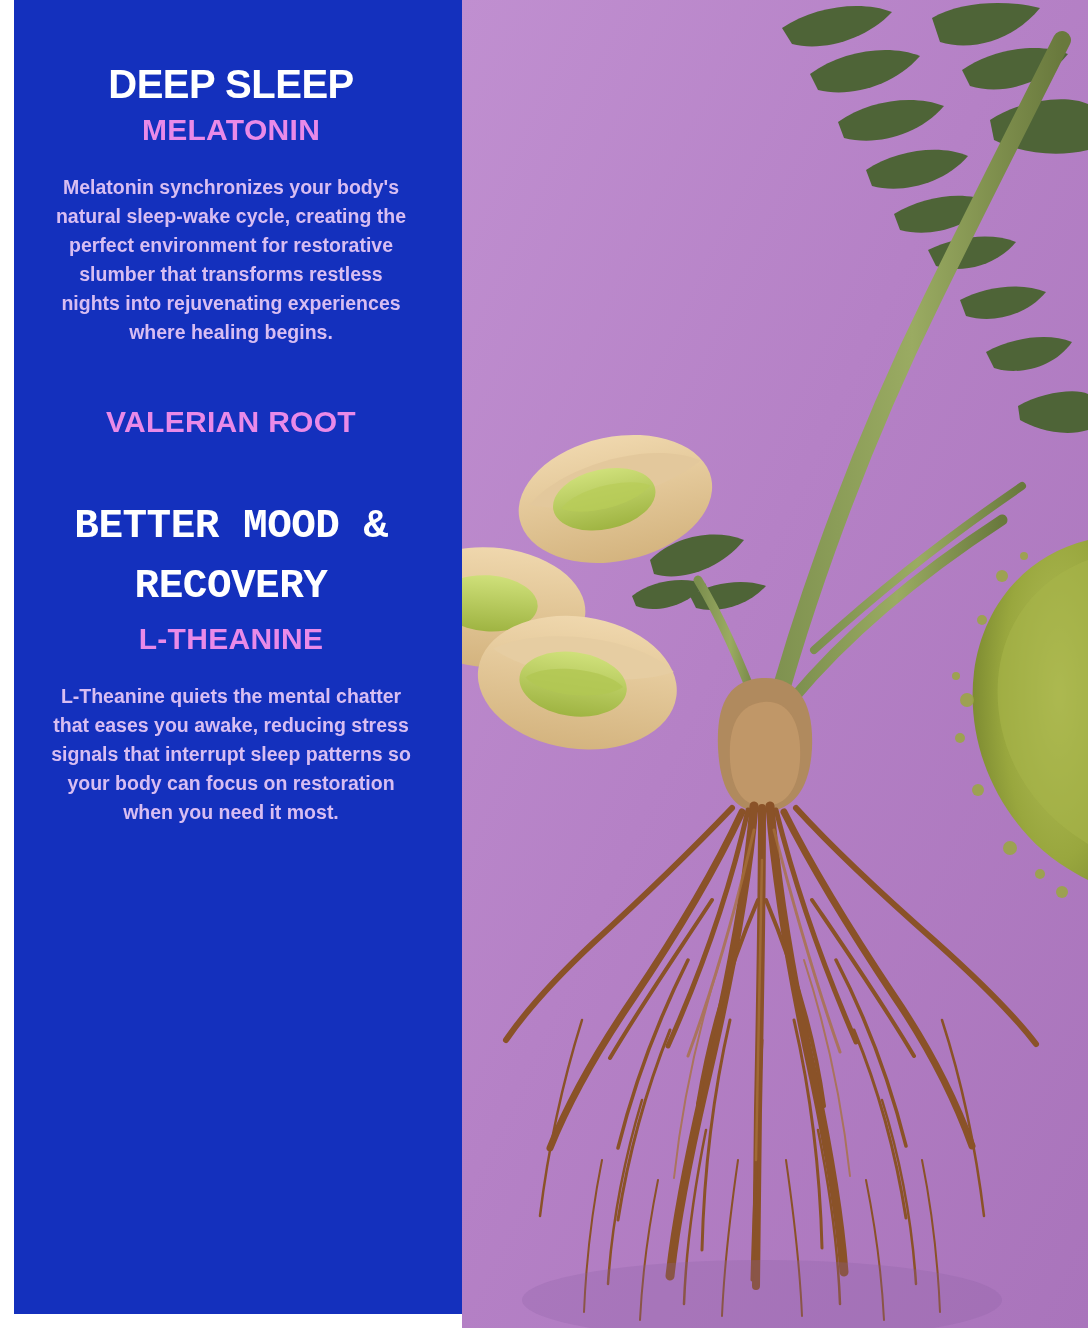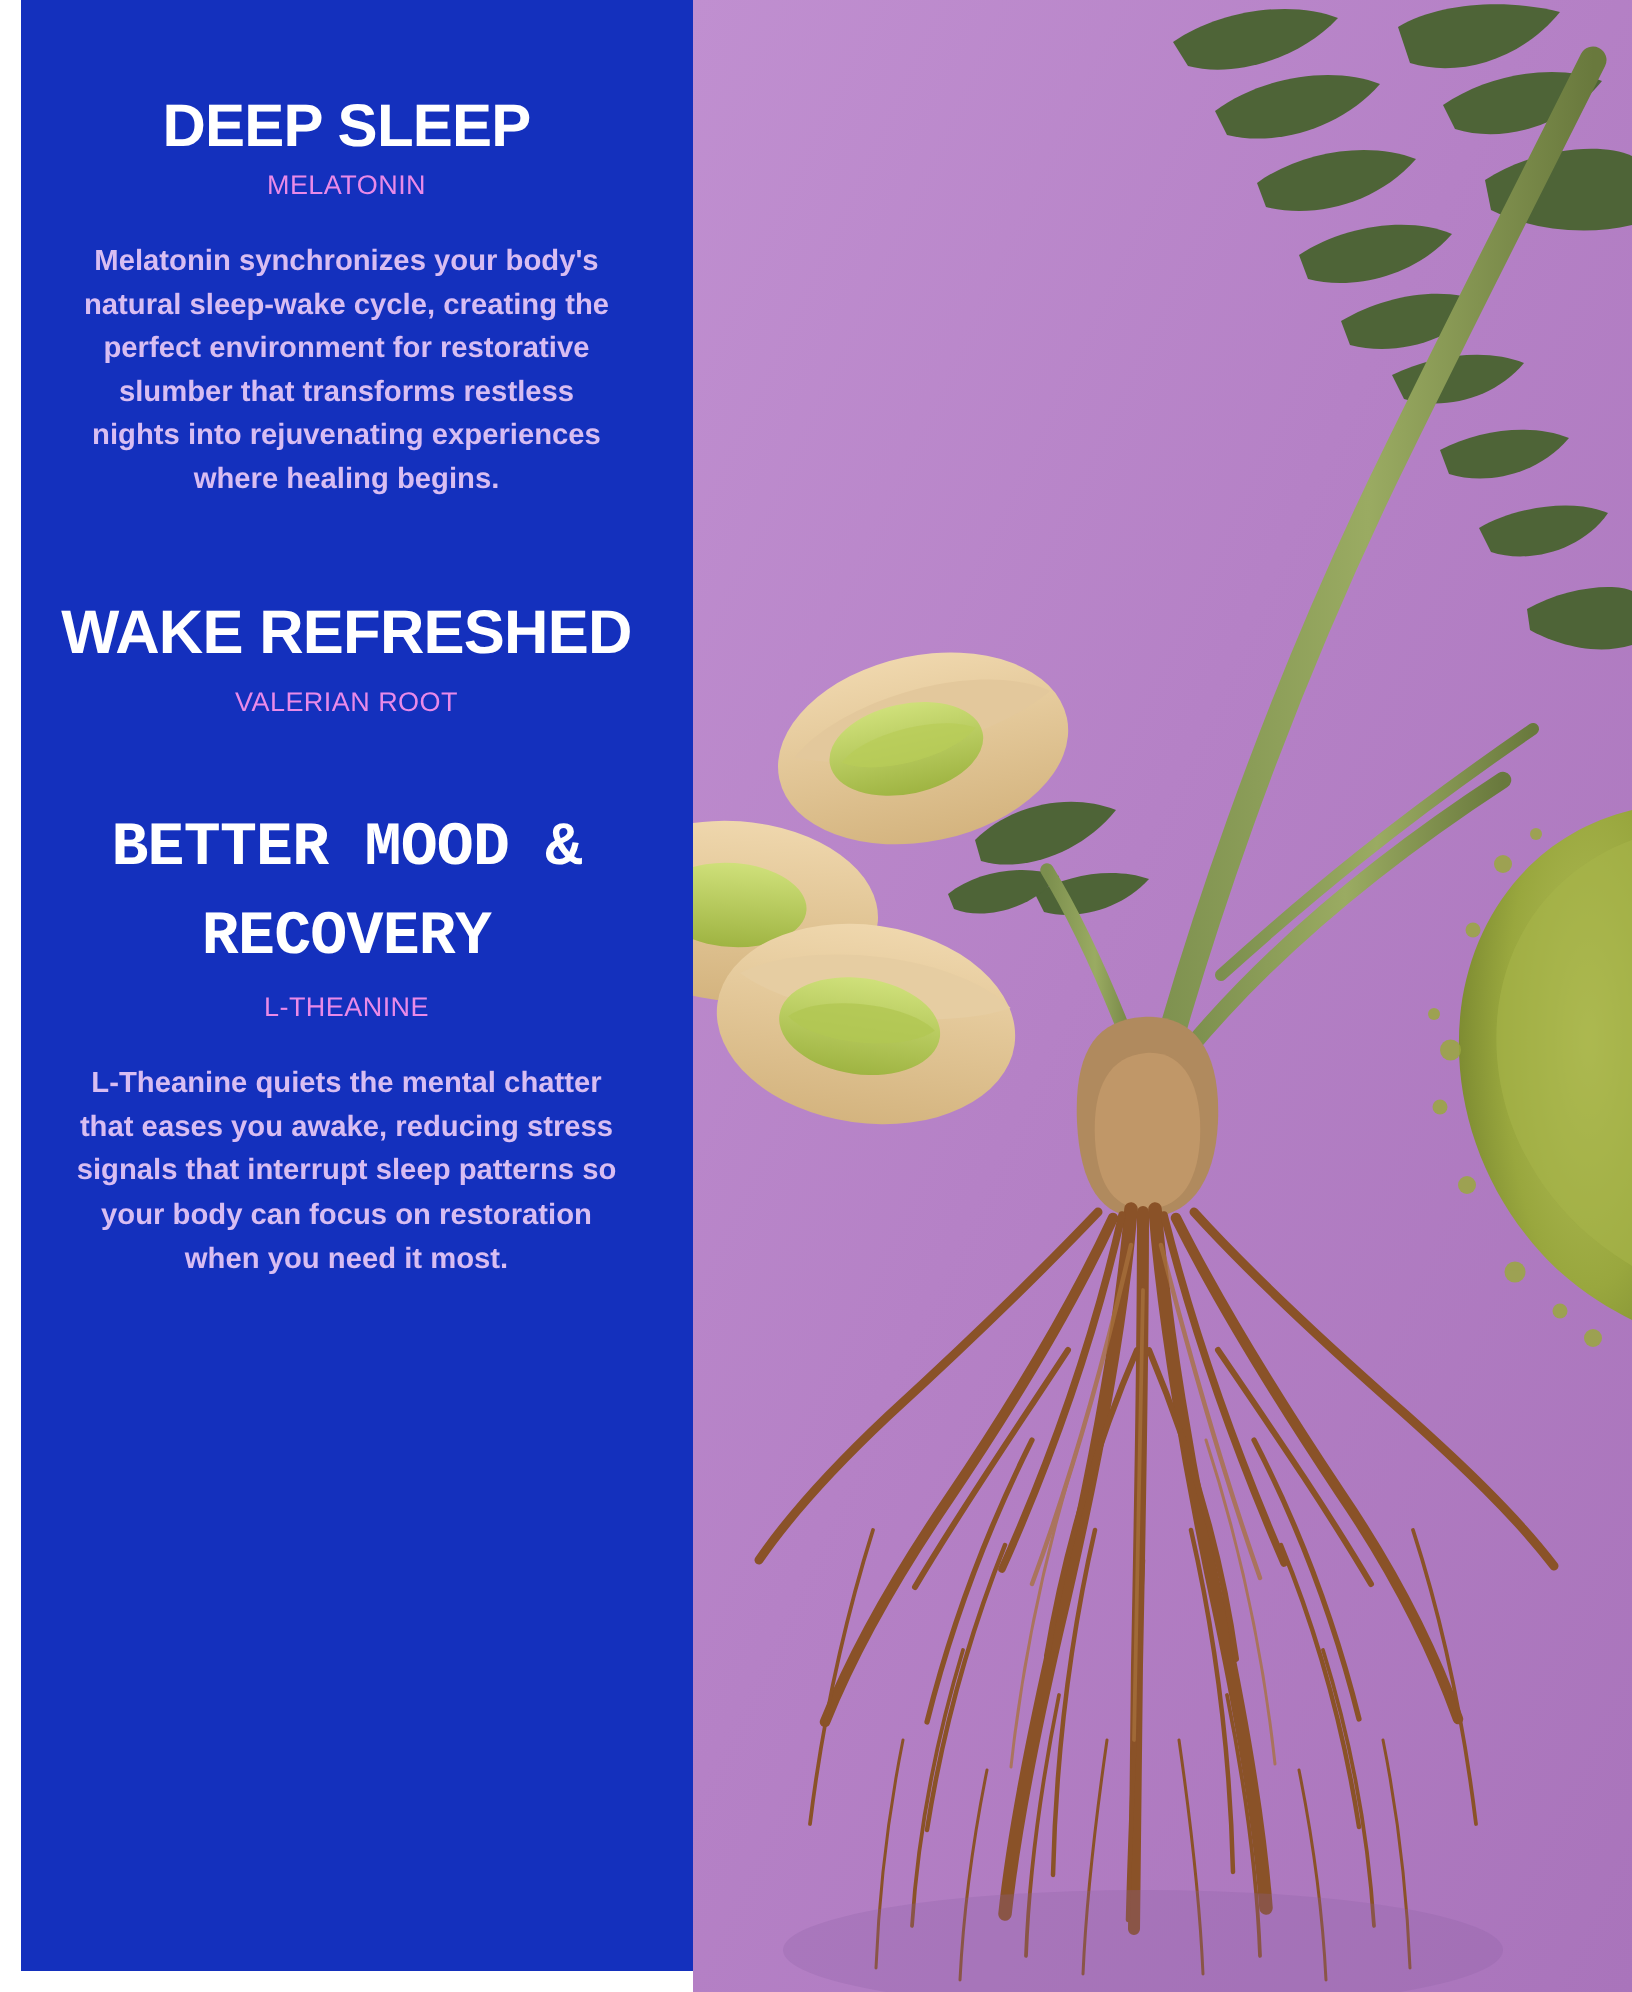--- a/index.html
+++ b/index.html
@@ -62,22 +62,22 @@
     color: #ffffff;
     font-weight: 800;
     font-size: 39px;
     line-height: 1.12;
     letter-spacing: -0.5px;
     margin: 0 0 6px 0;
     text-transform: uppercase;
   }
   .benefit-sub {
     color: #e98ae8;
-    font-weight: 400;
-    font-size: 18px;
+    font-weight: 700;
+    font-size: 30px;
     letter-spacing: 0.3px;
     margin: 0 0 26px 0;
     text-transform: uppercase;
   }
   .benefit-body {
     color: #d8bdf2;
     font-size: 19.5px;
     line-height: 1.49;
     font-weight: 600;
     margin: 16px auto;
@@ -112,21 +112,20 @@
   <div class="left-panel">
     <div class="edge-strip"></div>
 
     <div class="benefit b1">
       <h2 class="benefit-title">DEEP SLEEP</h2>
       <h3 class="benefit-sub">MELATONIN</h3>
       <p class="benefit-body">Melatonin synchronizes your body's natural sleep-wake cycle, creating the perfect environment for restorative slumber that transforms restless nights into rejuvenating experiences where healing begins.</p>
     </div>
 
     <div class="benefit b2">
-      <h2 class="benefit-title">WAKE REFRESHED</h2>
       <h3 class="benefit-sub">VALERIAN ROOT</h3>
     </div>
 
     <div class="benefit b3">
       <h2 class="benefit-title">BETTER  MOOD &amp; RECOVERY</h2>
       <h3 class="benefit-sub">L-THEANINE</h3>
       <p class="benefit-body">L-Theanine quiets the mental chatter that eases you awake, reducing stress signals that interrupt sleep patterns so your body can focus on restoration when you need it most.</p>
     </div>
 
     <div class="bottom-strip"></div>

